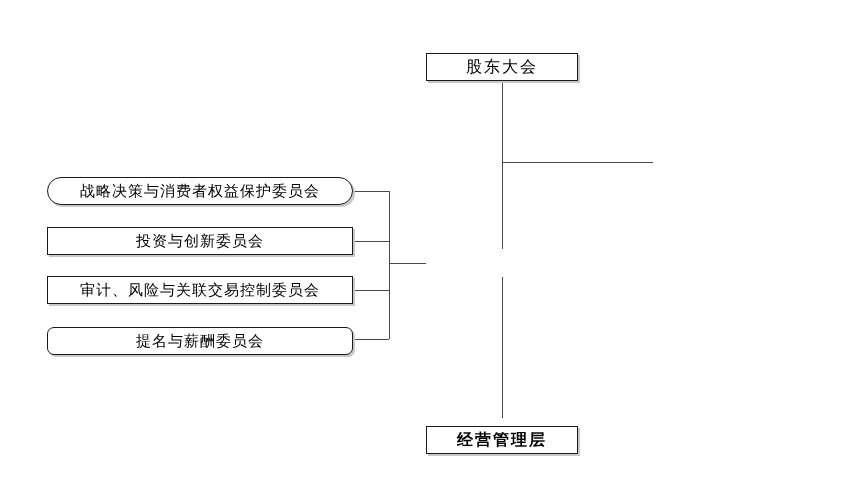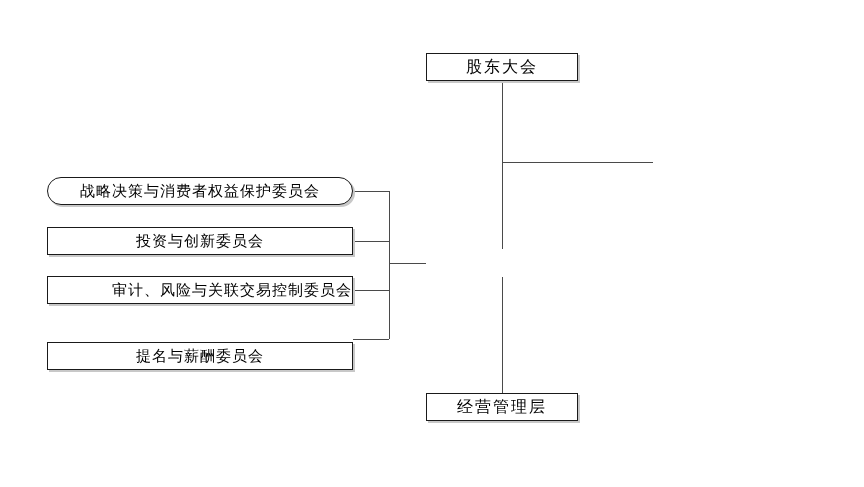--- a/index.html
+++ b/index.html
@@ -62,32 +62,32 @@
       <div class="connector h" style="left: 353px; top: 290px; width: 36px; background: rgb(74, 74, 74);"></div>
       <div class="connector h" style="left: 353px; top: 339px; width: 36px; background: rgb(74, 74, 74);"></div>
     </div>
 
   <div class="node" id="node-shareholders-meeting" style="left: 426px; top: 53px; width: 152px; height: 28px;">
     <span>股东大会</span>
   </div>
 
 
 
-  <div class="node" id="node-management" style="left: 426px; top: 393px; width: 152px; height: 28px;">
+  <div class="node" id="node-management" style="left: 426px; top: 426px; width: 152px; height: 28px; font-weight: bold;">
     <span>经营管理层</span>
   </div>
 
   <div id="committee-layer">
       <div class="node wide-label" style="left: 47px; top: 177px; width: 306px; height: 28px; border-radius: 14px;">
         <span>战略决策与消费者权益保护委员会</span>
       </div>
       <div class="node wide-label" style="left: 47px; top: 227px; width: 306px; height: 28px;">
         <span>投资与创新委员会</span>
       </div>
-      <div class="node wide-label" style="left: 47px; top: 276px; width: 306px; height: 28px; justify-content: flex-end;">
+      <div class="node wide-label" style="left: 47px; top: 276px; width: 306px; height: 28px;">
         <span>审计、风险与关联交易控制委员会</span>
       </div>
-      <div class="node wide-label" style="left: 47px; top: 342px; width: 306px; height: 28px;">
+      <div class="node wide-label" style="left: 47px; top: 327px; width: 306px; height: 28px; border-radius: 7px;">
         <span>提名与薪酬委员会</span>
       </div>
     </div>
 
 </div>
 
 </body></html>

